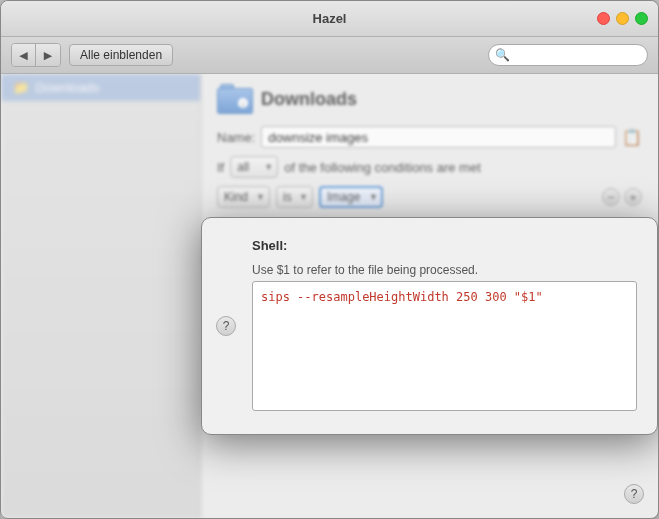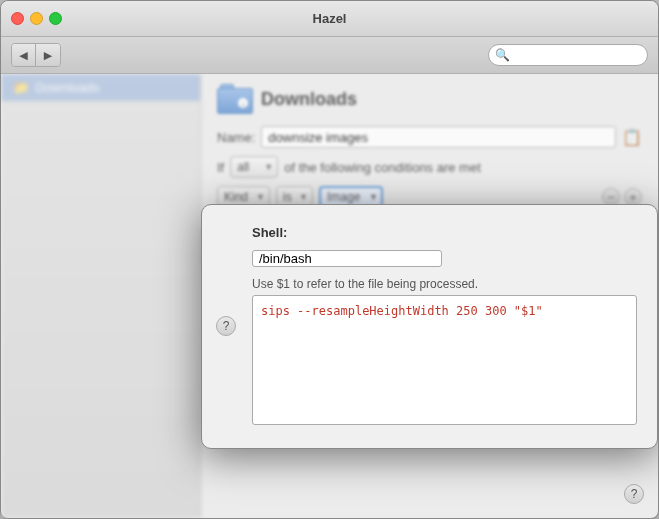--- a/index.html
+++ b/index.html
@@ -27,20 +27,21 @@
 
     .title-bar {
       height: 36px;
       background: linear-gradient(to bottom, #e8e8e8, #d4d4d4);
       border-radius: 8px 8px 0 0;
       border-bottom: 1px solid #b0b0b0;
       display: flex;
       align-items: center;
       padding: 4px 10px;
       position: relative;
+      justify-content: flex-end;
     }
 
     .traffic-lights {
       display: flex;
       gap: 6px;
       align-items: center;
     }
 
     .traffic-light {
       width: 13px;
@@ -389,24 +390,23 @@
       border-radius: 10px;
       border: 1px solid #888;
       box-shadow: 0 8px 40px rgba(0,0,0,0.5);
       padding: 20px 20px 20px 20px;
       position: relative;
       margin-top: 60px;
     }
 
     .modal-shell-row {
       display: flex;
-      align-items: flex-start;
+      align-items: flex-end;
       gap: 10px;
       margin-bottom: 10px;
-      flex-direction: column;
     }
 
     .modal-shell-label {
       font-size: 13px;
       color: #333;
       font-weight: bold;
     }
 
     .modal-shell-input {
       flex: 1;
@@ -498,20 +498,21 @@
       <div class="traffic-light maximize"></div>
     </div>
     <span class="title-bar-title">Hazel</span>
   </div>
 
   <div class="toolbar">
     <div class="nav-buttons">
       <button class="nav-btn">◀</button>
       <button class="nav-btn">▶</button>
     </div>
+    <button class="alle-btn">Alle einblenden</button>
     <div class="search-wrapper">
       <span class="search-icon-inner">🔍</span>
       <input class="search-box" type="text" placeholder="" style="">
     </div>
   </div>
 
   <div class="main-content">
 
     <div class="left-panel">
       <div class="sidebar-item-blur active-item">
@@ -614,21 +615,20 @@
         </div>
       </div>
 
       <div class="modal-overlay">
         <div class="modal">
 
           <div class="help-btn" style="left: 14px; top: 50%; transform: translateY(-50%);">?</div>
 
           <div class="modal-shell-row" style="margin-left: 30px;">
             <span class="modal-shell-label">Shell:</span>
-            <input class="modal-shell-input" type="text" value="/bin/bash" style="">
           </div>
 
           <p class="modal-hint" style="margin-left:30px;">Use $1 to refer to the file being processed.</p>
 
           <div style="margin-left:30px; position:relative;">
             <textarea class="modal-script-area" style="font-family: Monaco, Menlo, monospace; font-size: 12px; color: rgb(192, 57, 43);">sips --resampleHeightWidth 250 300 "$1"</textarea>
           </div>
         </div>
       </div>
 

